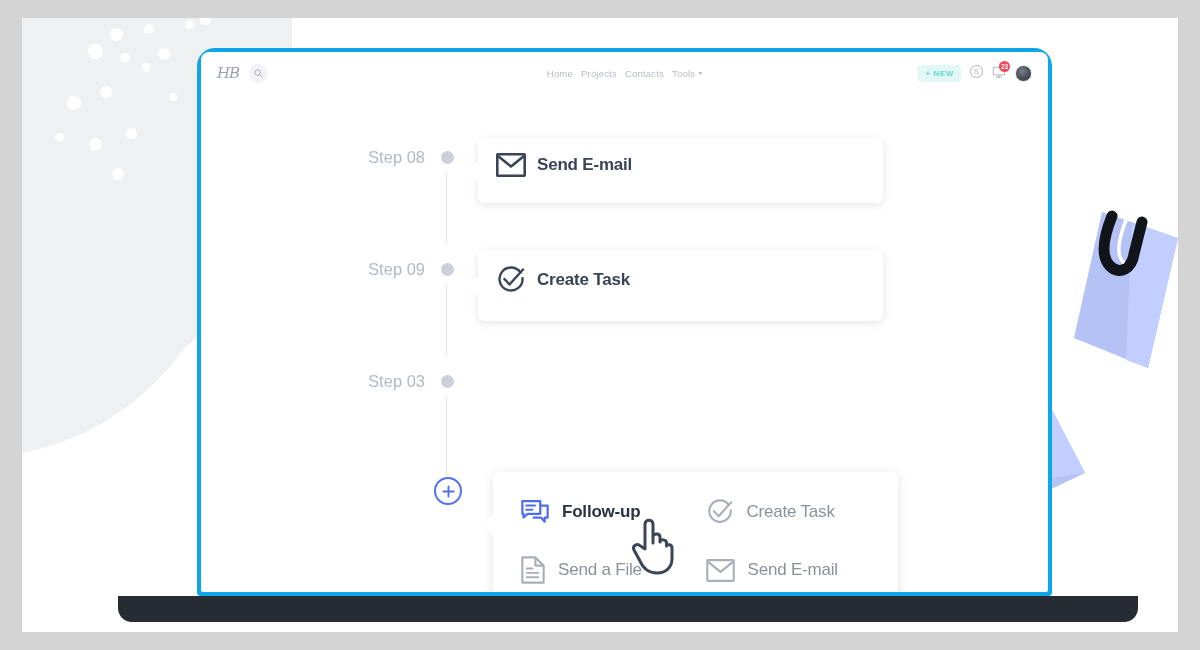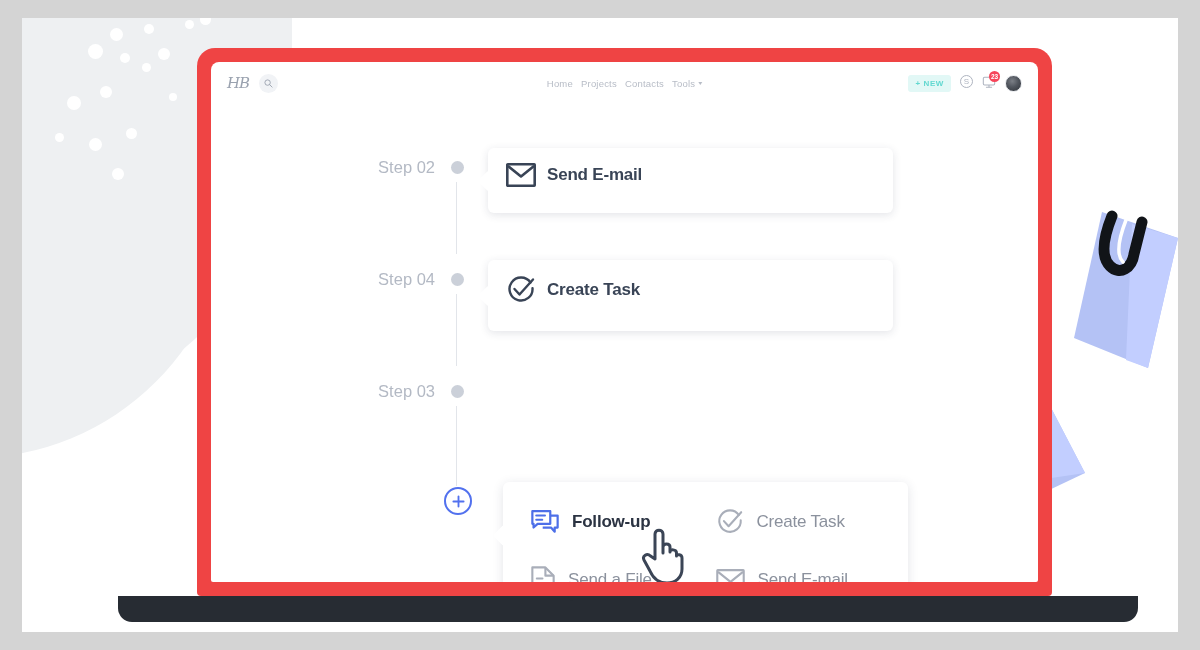--- a/index.html
+++ b/index.html
@@ -50,23 +50,23 @@
   .dots { position: absolute; left: 0; top: 0; width: 300px; height: 260px; }
   .dot { position: absolute; background: #ffffff; border-radius: 50%; }
 
   
   .laptop-lid {
     position: absolute;
     left: 175px;
     top: 30px;
     width: 855px;
     height: 548px;
-    background: #ef4444;
+    background: #0ea5e9;
     border-radius: 18px 18px 4px 4px;
-    padding: 14px;
+    padding: 4px;
   }
   .laptop-base {
     position: absolute;
     left: 96px;
     top: 578px;
     width: 1020px;
     height: 26px;
     background: #272c33;
     border-radius: 0 0 14px 14px;
   }
@@ -411,37 +411,37 @@
         </div>
       </div>
 
       <div class="workflow">
 
         <div class="timeline-line" style="top:78px;height:72px;"></div>
         <div class="timeline-line" style="top:190px;height:72px;"></div>
         <div class="timeline-line" style="top:302px;height:80px;"></div>
 
         <div class="step-row" style="top:44px;left:140px;">
-          <span class="step-label">Step 02</span>
+          <span class="step-label">Step 08</span>
           <span class="step-dot"></span>
           <div class="card-wrap">
             <div class="card">
               <div class="card-head">
                 <svg width="30" height="24" viewBox="0 0 30 24">
                   <rect x="1.3" y="1.3" width="27.4" height="21.4" rx="0.5" fill="none" stroke="#394456" stroke-width="2.6"></rect>
                   <path d="M2 3 L15 13.5 L28 3" fill="none" stroke="#394456" stroke-width="2.6" stroke-linejoin="round"></path>
                 </svg>
                 <span class="card-title">Send E-mail</span>
               </div>
             </div>
           </div>
         </div>
 
         <div class="step-row" style="top:156px;left:140px;">
-          <span class="step-label">Step 04</span>
+          <span class="step-label">Step 09</span>
           <span class="step-dot"></span>
           <div class="card-wrap">
             <div class="card">
               <div class="card-head">
                 <svg width="30" height="30" viewBox="0 0 30 30">
                   <path d="M24.5 7.5 A11.5 11.5 0 1 0 26.5 13.2" fill="none" stroke="#394456" stroke-width="2.4" stroke-linecap="round"></path>
                   <path d="M8.5 14 L13.5 19.5 L27 4.5" fill="none" stroke="#394456" stroke-width="2.4" stroke-linecap="round" stroke-linejoin="round"></path>
                 </svg>
                 <span class="card-title">Create Task</span>
               </div>

